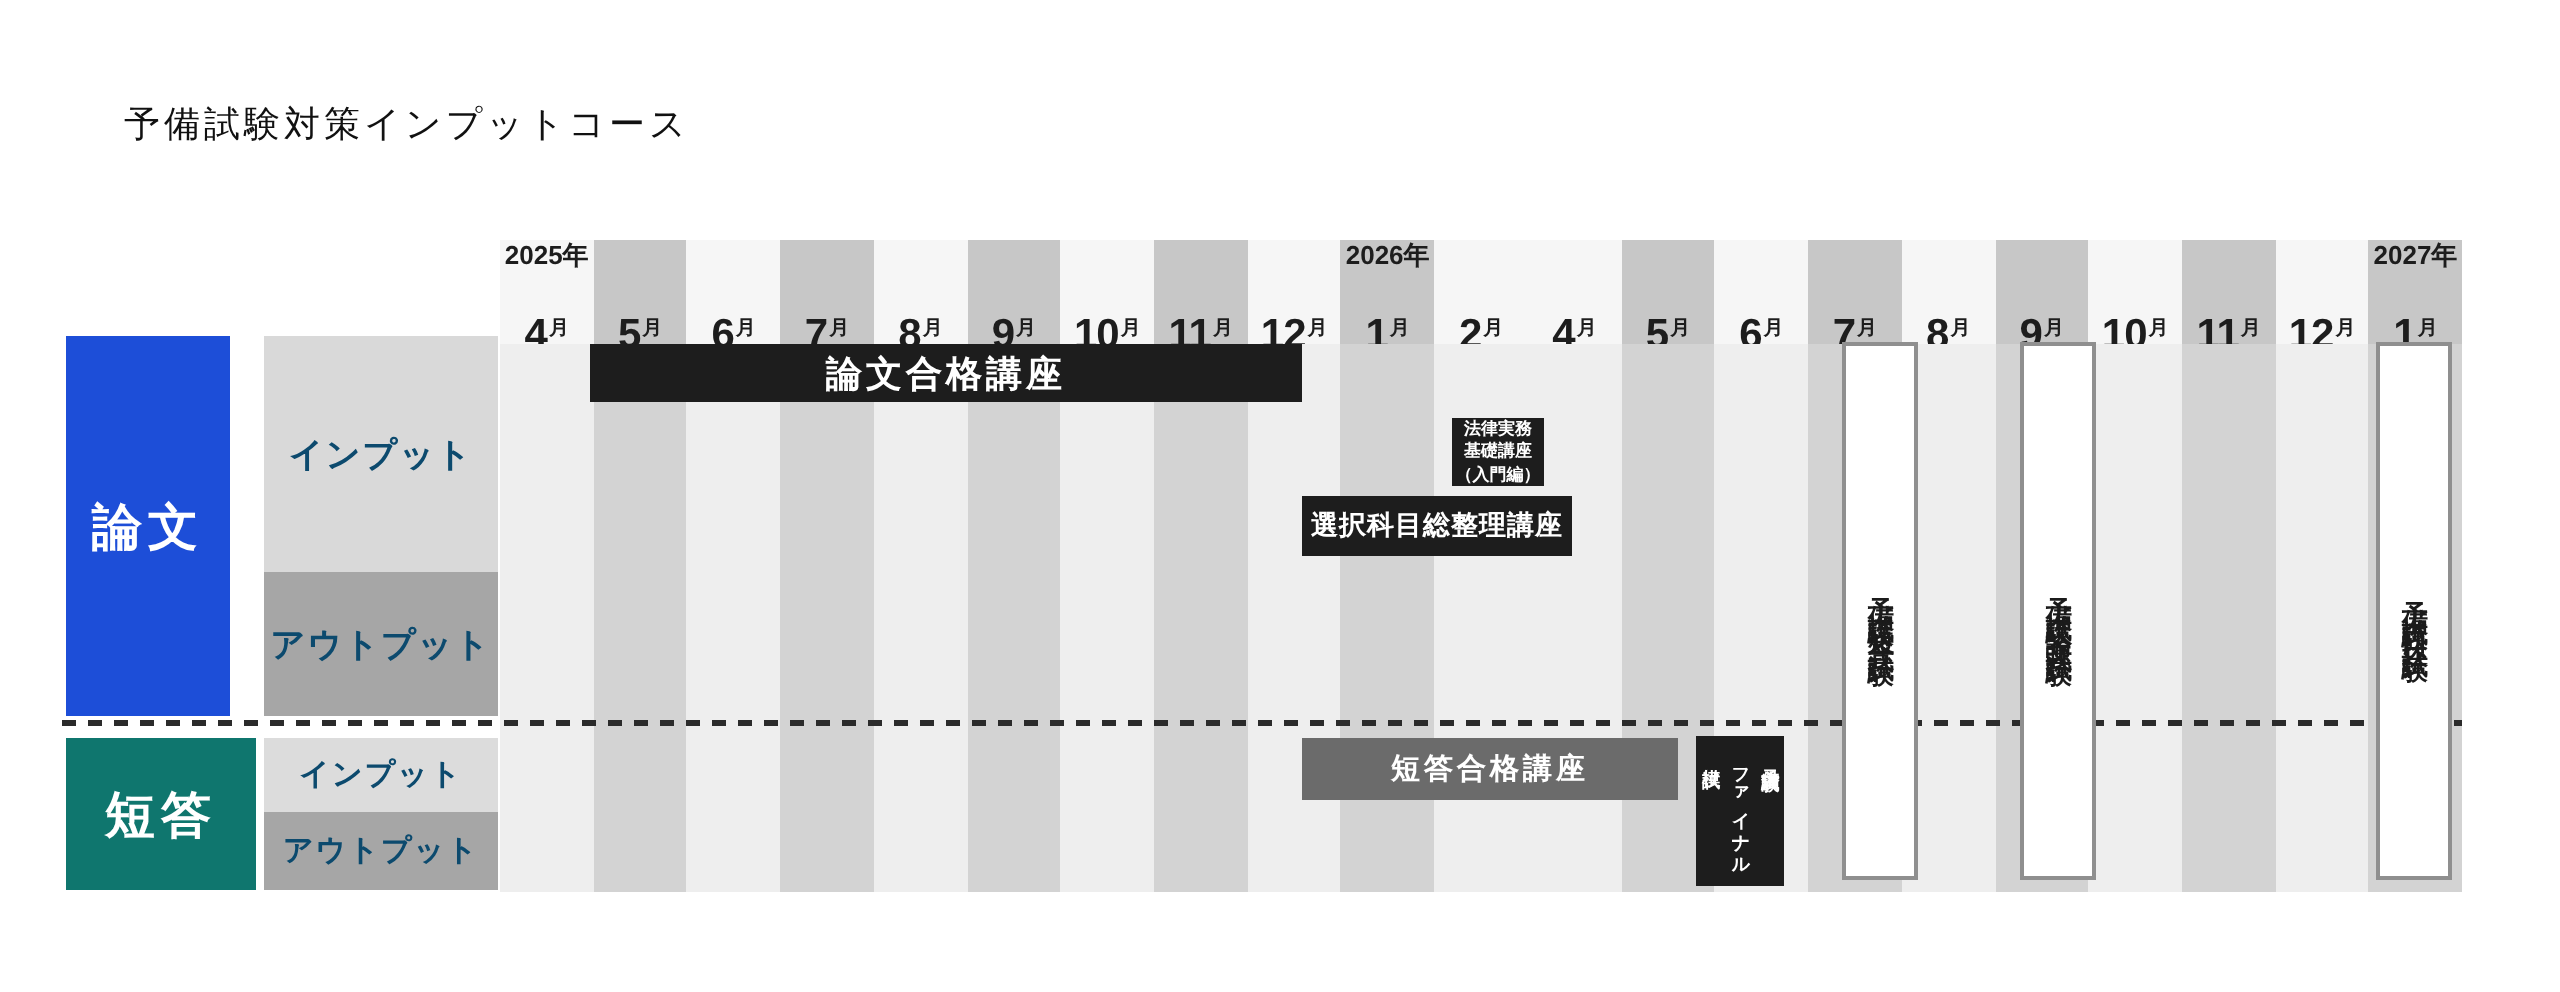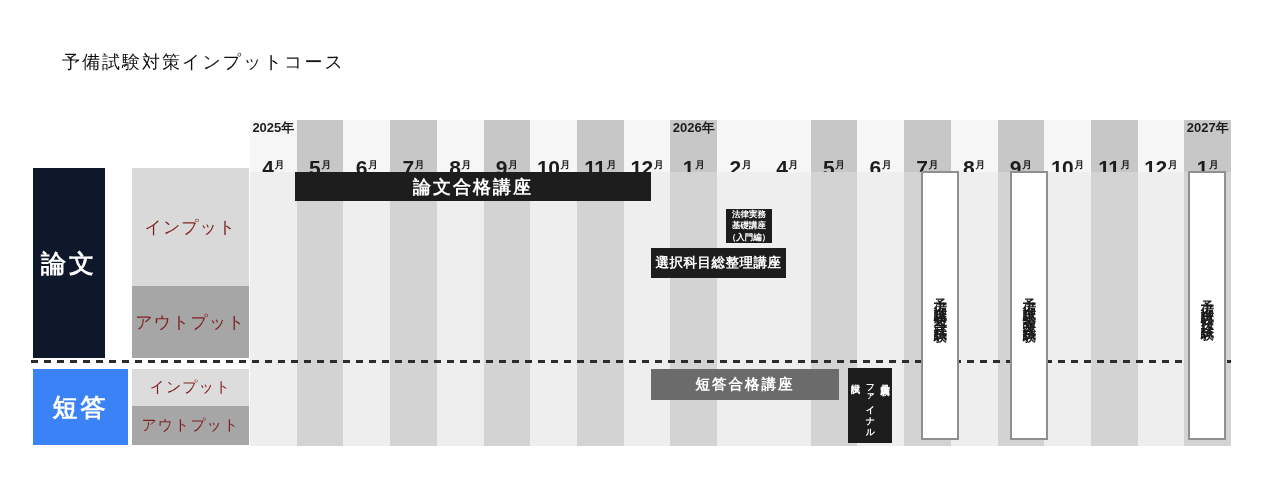--- a/index.html
+++ b/index.html
@@ -35,26 +35,26 @@
   .col.dark  .col-body { background:#d3d3d3; }
   .year { height:14px; padding-top:2px; font-size:13px; font-weight:bold;
           color:#1d1d1d; line-height:12px; white-space:nowrap; }
   .mon  { font-size:21px; font-weight:bold; color:#1d1d1d; line-height:26px;
           letter-spacing:-0.5px; white-space:nowrap;margin-top:18px; }
   .munit { font-size:10px; vertical-align:7px; margin-left:1px; letter-spacing:0; }
 
   
   .rowbox { position:absolute; display:flex; align-items:center; justify-content:center; }
   .lbl-main { font-size:25px; font-weight:bold; color:#fff; letter-spacing:3px; }
-  .lbl-sub  { font-size:17px; font-weight:normal; color:#7f1d1d; letter-spacing:1px; }
-
-  #ronbun-label { left:33px; top:168px; width:72px; height:190px; background:#0f172a; }
+  .lbl-sub  { font-size:17px; font-weight:bold; color:#0c4a6e; letter-spacing:1px; }
+
+  #ronbun-label { left:33px; top:168px; width:82px; height:190px; background:#1d4ed8; }
   #ronbun-input { left:132px; top:168px; width:117px; height:118px; background:#d9d9d9; }
   #ronbun-output{ left:132px; top:286px; width:117px; height:72px; background:#a6a6a6; }
-  #tanto-label  { left:33px; top:369px; width:95px; height:76px; background:#3b82f6; }
+  #tanto-label  { left:33px; top:369px; width:95px; height:76px; background:#0f766e; }
   #tanto-input  { left:132px; top:369px; width:117px; height:37px; background:#dcdcdc; }
   #tanto-output { left:132px; top:406px; width:117px; height:39px; background:#a6a6a6; }
   #tanto-input .lbl-sub, #tanto-output .lbl-sub { font-size:15px; }
 
   .dashed-line {
     position:absolute; left:31px; top:360px; width:1200px; height:3px;
     background:repeating-linear-gradient(90deg,#2b2b2b 0 7px,transparent 7px 13px);
   }
 
   

